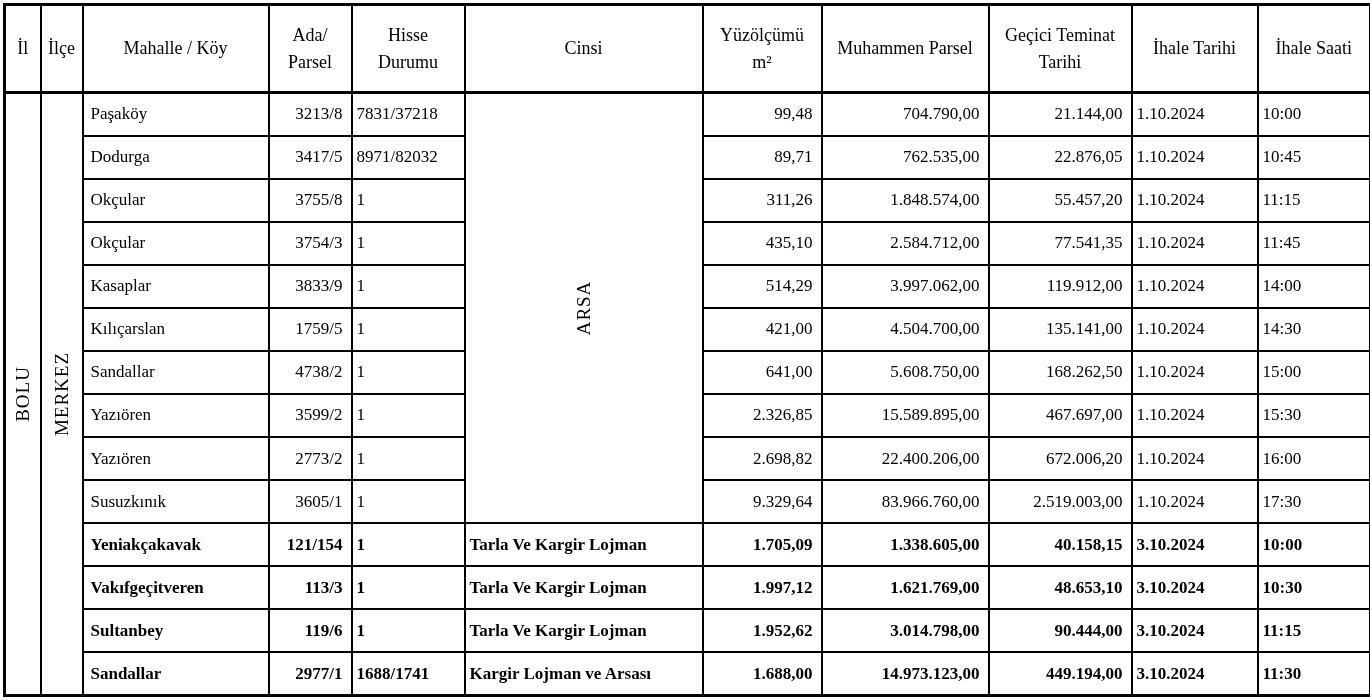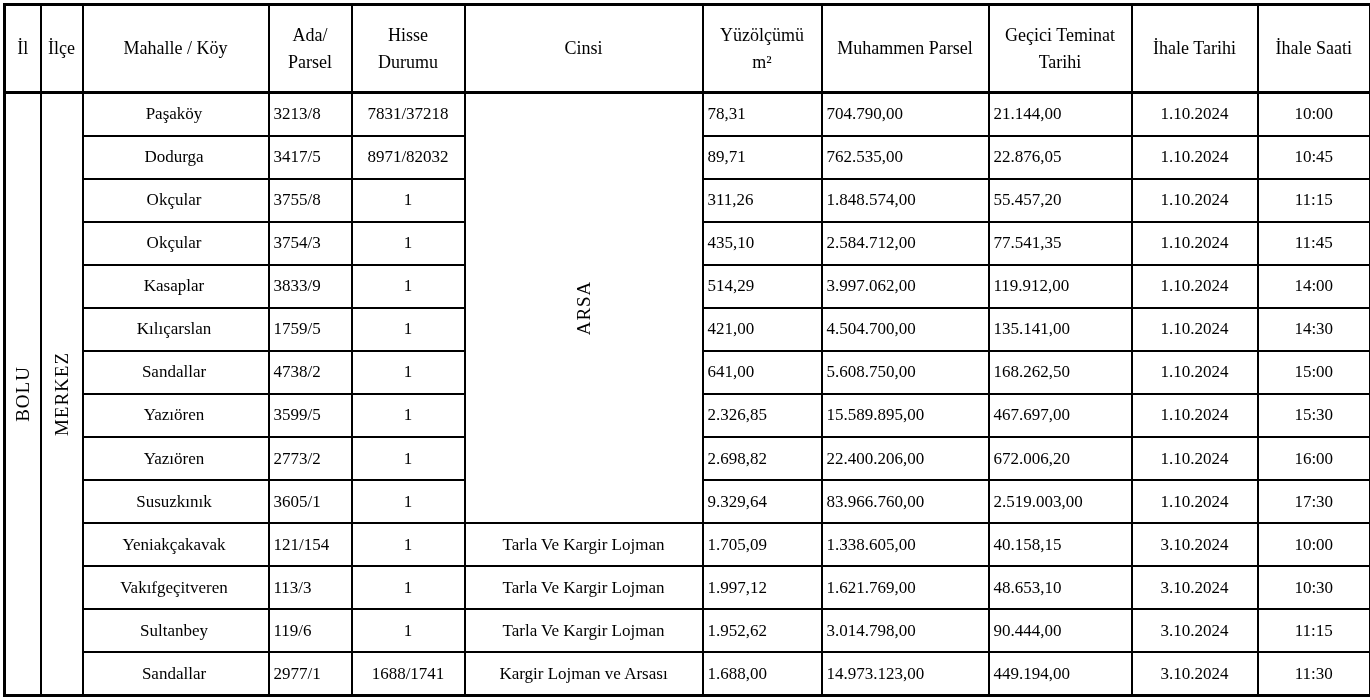--- a/index.html
+++ b/index.html
@@ -27,24 +27,24 @@
   }
   thead th {
     border-bottom: 3px solid #000;
     font-weight: normal;
     font-size: 18px;
     text-align: center;
     height: 88px;
     line-height: 1.5;
   }
   tbody tr { height: 43px; }
-  td.name  { text-align: center;  padding-left: 1px; white-space: nowrap; }
-  td.num   { text-align: left; padding-right: 24px; white-space: nowrap; }
-  td.ctr   { text-align: center; white-space: nowrap; }
-  tr.bold-row td { font-weight: normal; }
+  td.name  { text-align: left;  padding-left: 7px; white-space: nowrap; }
+  td.num   { text-align: right; padding-right: 8px; white-space: nowrap; }
+  td.ctr   { text-align: left; white-space: nowrap; }
+  tr.bold-row td { font-weight: bold; }
   td.vcell { position: relative; padding: 0; }
   td.vcell .vtext {
     position: absolute;
     top: 50%; left: 50%;
     transform: translate(-50%, -50%) rotate(-90deg);
     white-space: nowrap;
     font-size: 19px;
     letter-spacing: 1px;
   }
 </style>
@@ -96,21 +96,21 @@
         </td>
       <td class="vcell" rowspan="14">
           <span class="vtext">MERKEZ</span>
         </td>
       <td class="name">Paşaköy</td>
       <td class="num">3213/8</td>
       <td class="ctr">7831/37218</td>
       <td class="vcell" rowspan="10">
           <span class="vtext">ARSA</span>
         </td>
-      <td class="num">78,31</td>
+      <td class="num">99,48</td>
       <td class="num">704.790,00</td>
       <td class="num">21.144,00</td>
       <td class="ctr">1.10.2024</td>
       <td class="ctr">10:00</td>
     </tr>
     <tr>
       <td class="name">Dodurga</td>
       <td class="num">3417/5</td>
       <td class="ctr">8971/82032</td>
       <td class="num">89,71</td>
@@ -164,21 +164,21 @@
       <td class="num">4738/2</td>
       <td class="ctr">1</td>
       <td class="num">641,00</td>
       <td class="num">5.608.750,00</td>
       <td class="num">168.262,50</td>
       <td class="ctr">1.10.2024</td>
       <td class="ctr">15:00</td>
     </tr>
     <tr>
       <td class="name">Yazıören</td>
-      <td class="num">3599/5</td>
+      <td class="num">3599/2</td>
       <td class="ctr">1</td>
       <td class="num">2.326,85</td>
       <td class="num">15.589.895,00</td>
       <td class="num">467.697,00</td>
       <td class="ctr">1.10.2024</td>
       <td class="ctr">15:30</td>
     </tr>
     <tr>
       <td class="name">Yazıören</td>
       <td class="num">2773/2</td>

